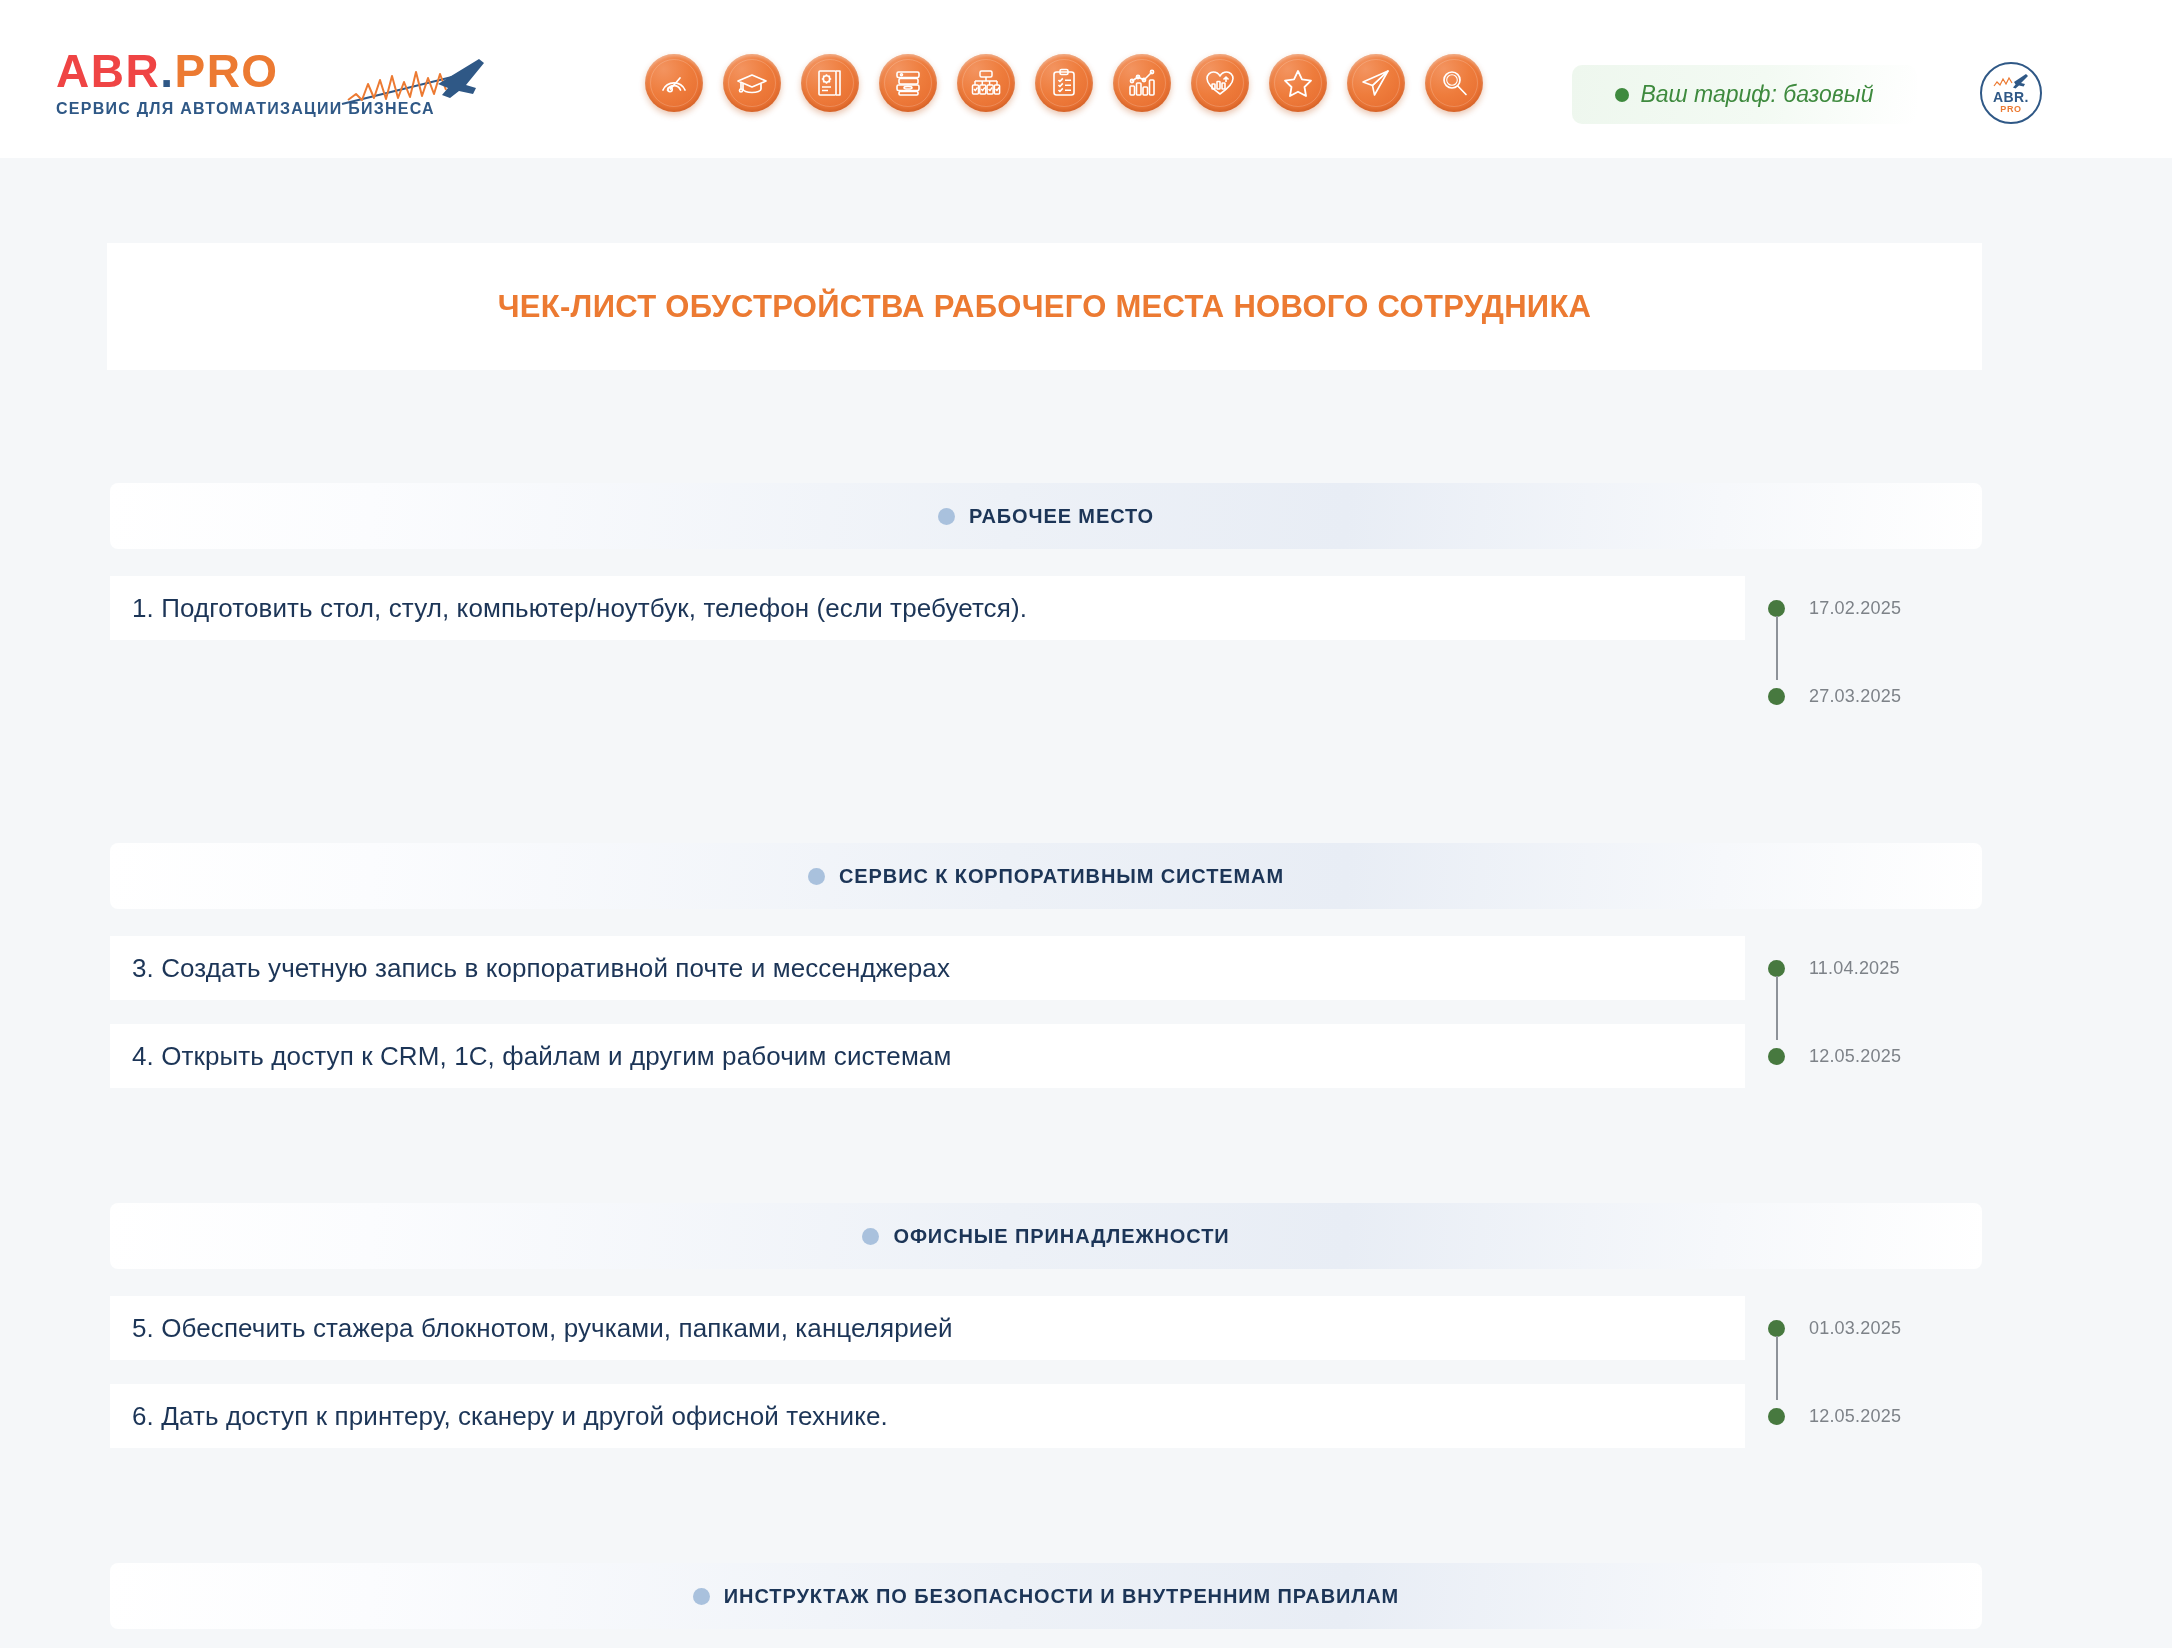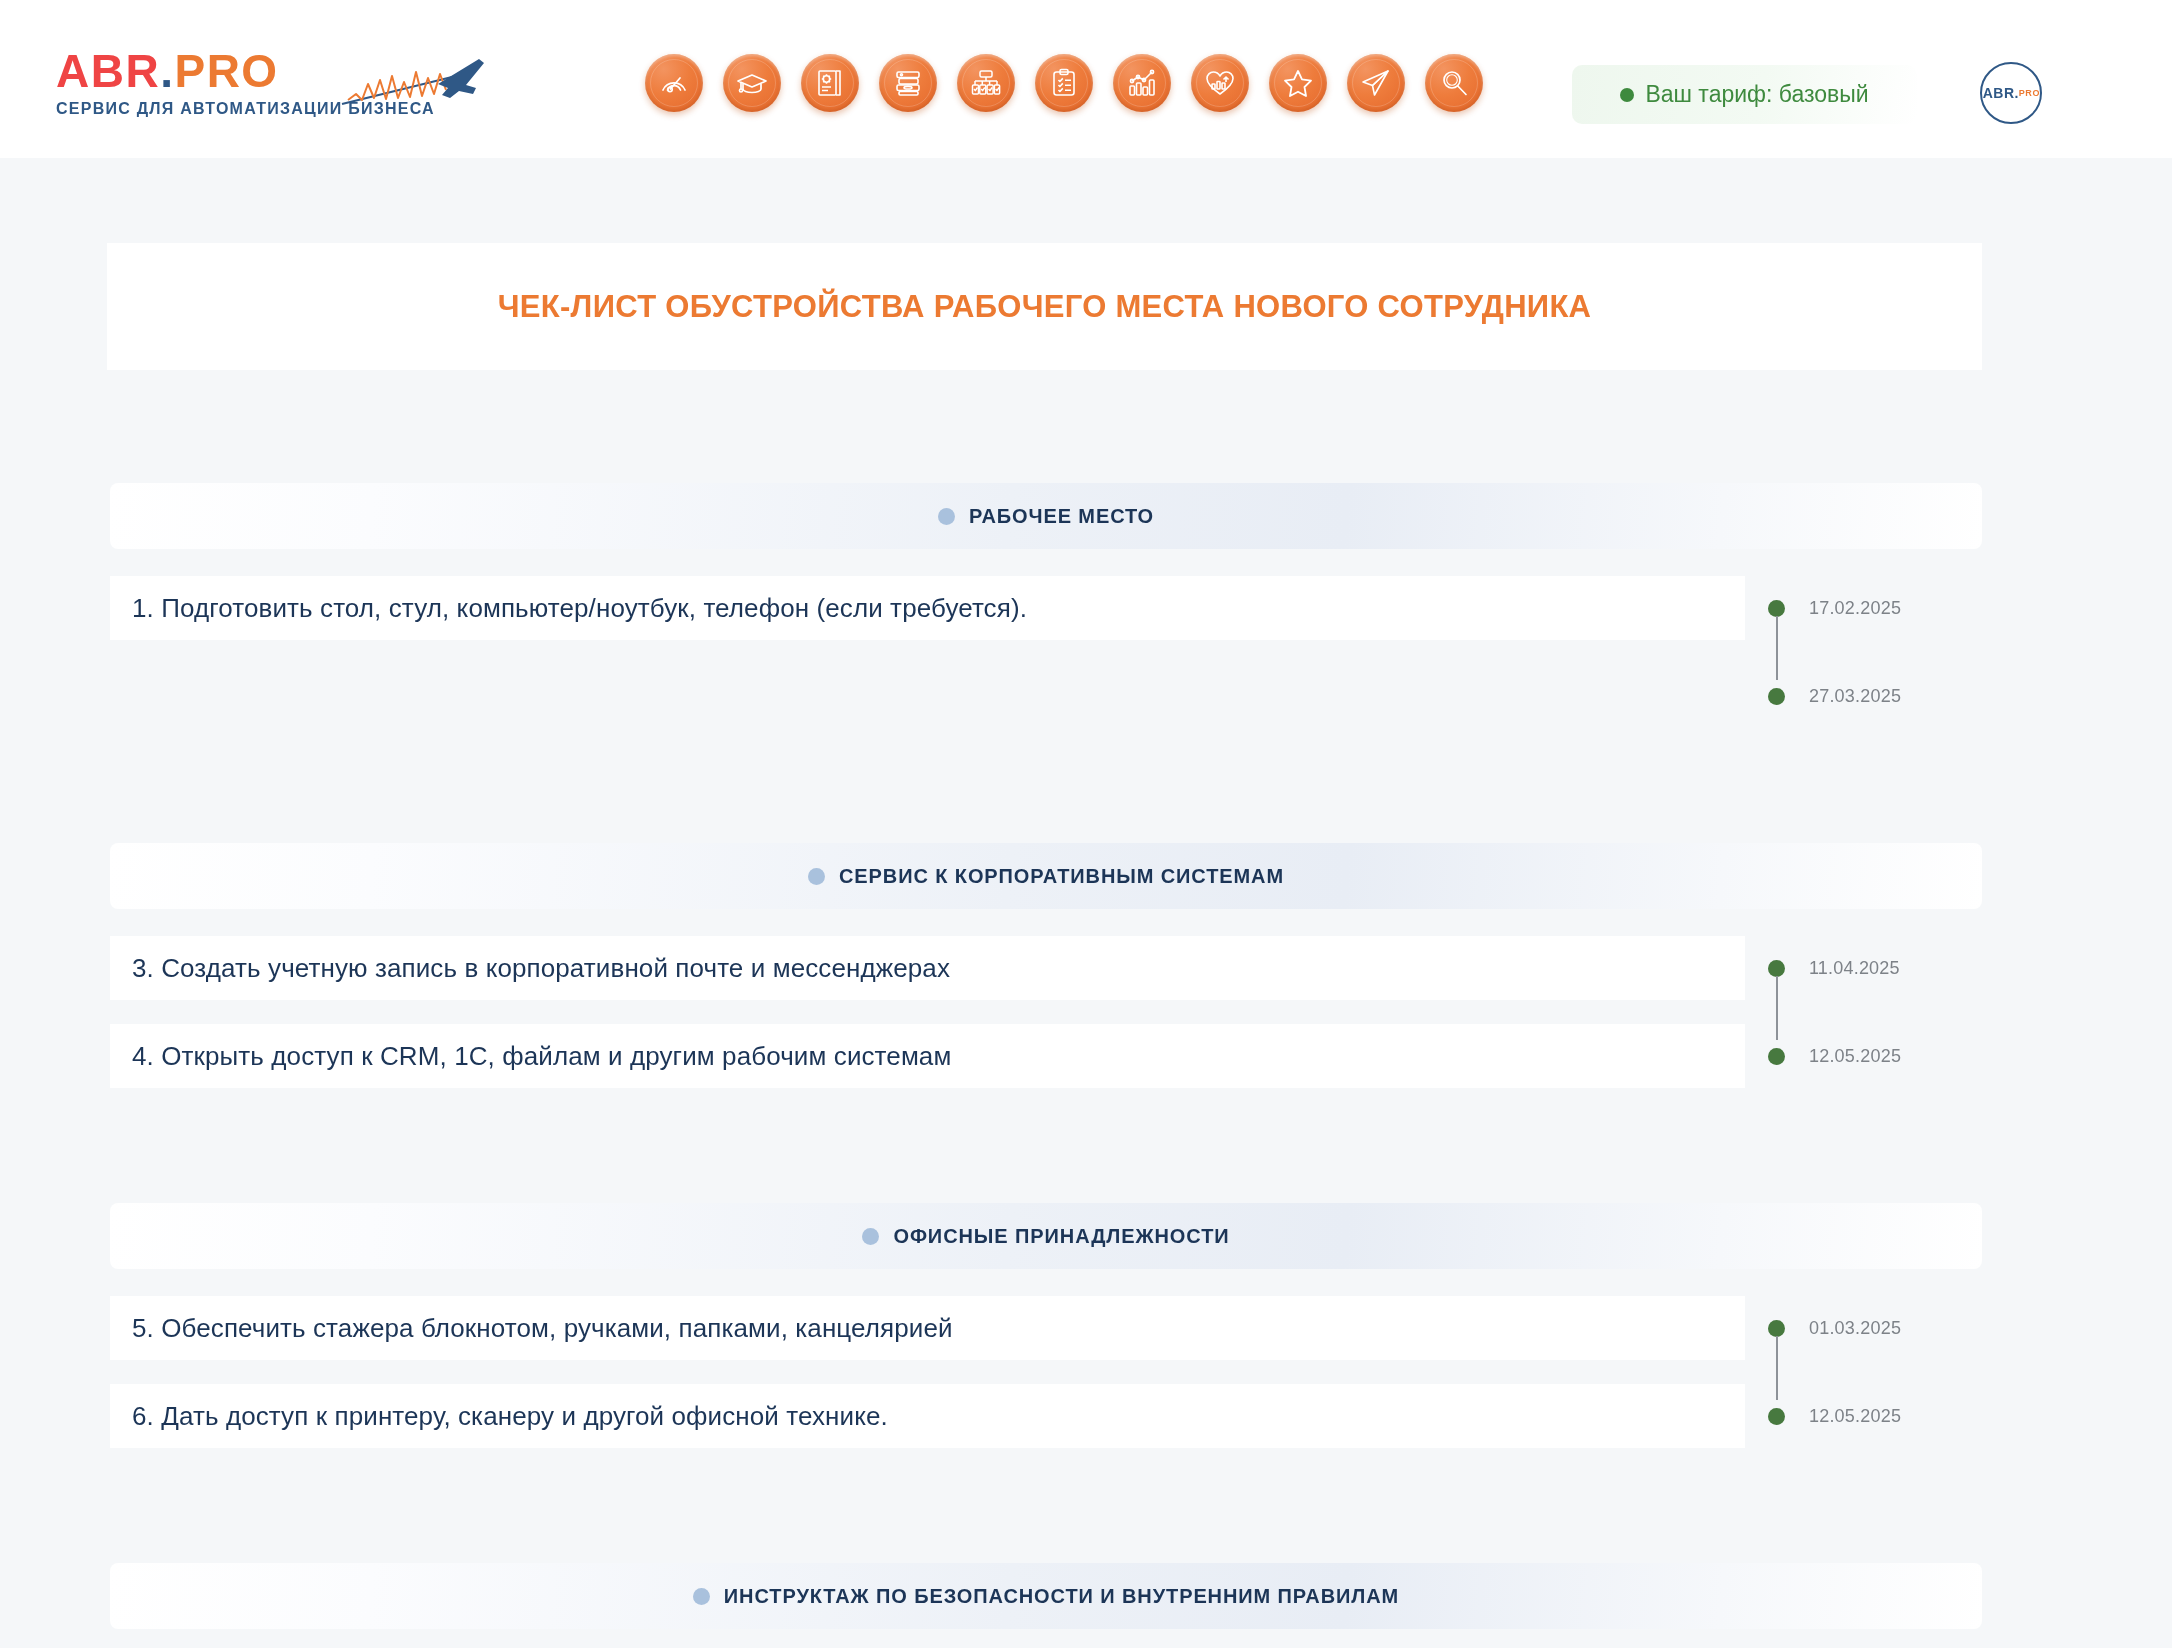--- a/index.html
+++ b/index.html
@@ -112,34 +112,35 @@
   .tariff-dot {
     width: 14px; height: 14px;
     border-radius: 50%;
     background: #3e8a3e;
     flex: none;
   }
   .tariff-text {
     font-size: 23px;
     color: #3e8a3e;
     white-space: nowrap;
+    font-style: italic;
   }
 
   
   .round-logo {
     position: absolute;
     left: 1980px;
     top: 62px;
     width: 62px;
     height: 62px;
     border-radius: 50%;
     background: #ffffff;
     border: 2.5px solid #2f5886;
     display: flex;
-    flex-direction: row;
+    flex-direction: column;
     align-items: center;
     justify-content: center;
     cursor: pointer;
     overflow: hidden;
   }
   .round-logo .rl-top { position: relative; width: 46px; height: 18px; }
   .round-logo .rl-abr {
     font-size: 14px; font-weight: 700; color: #2f5886;
     letter-spacing: 0.4px; line-height: 1;
   }

